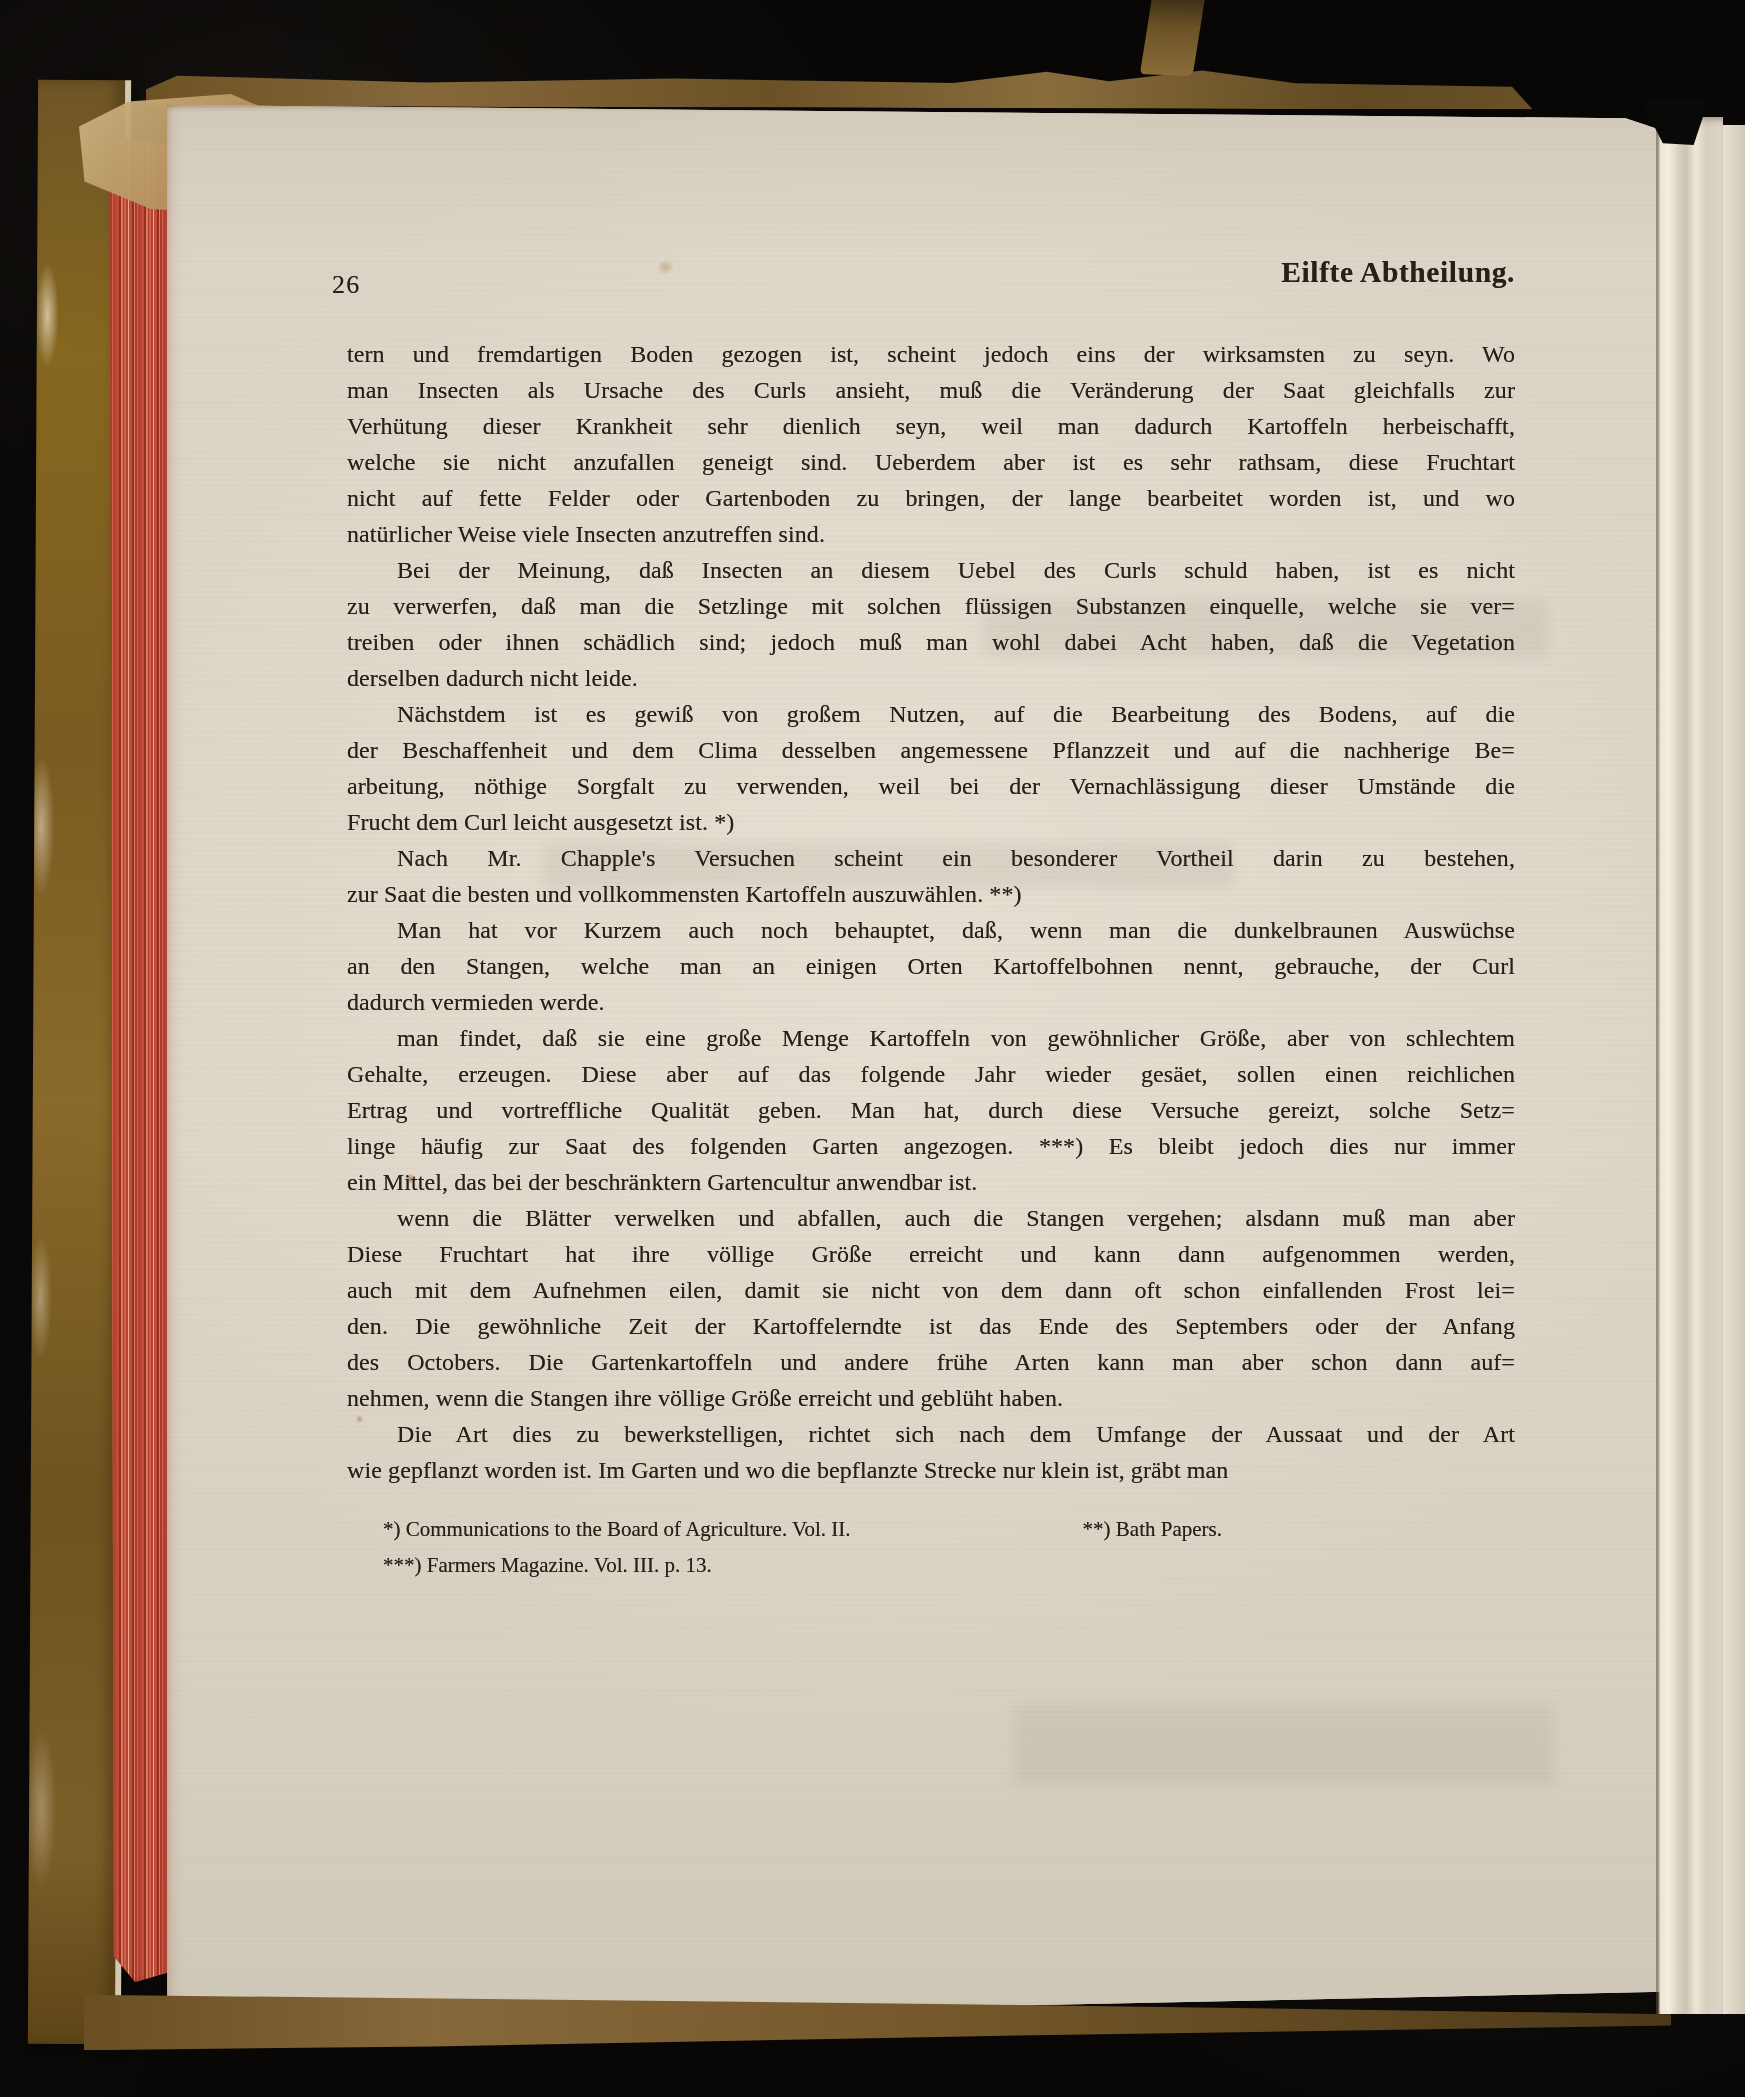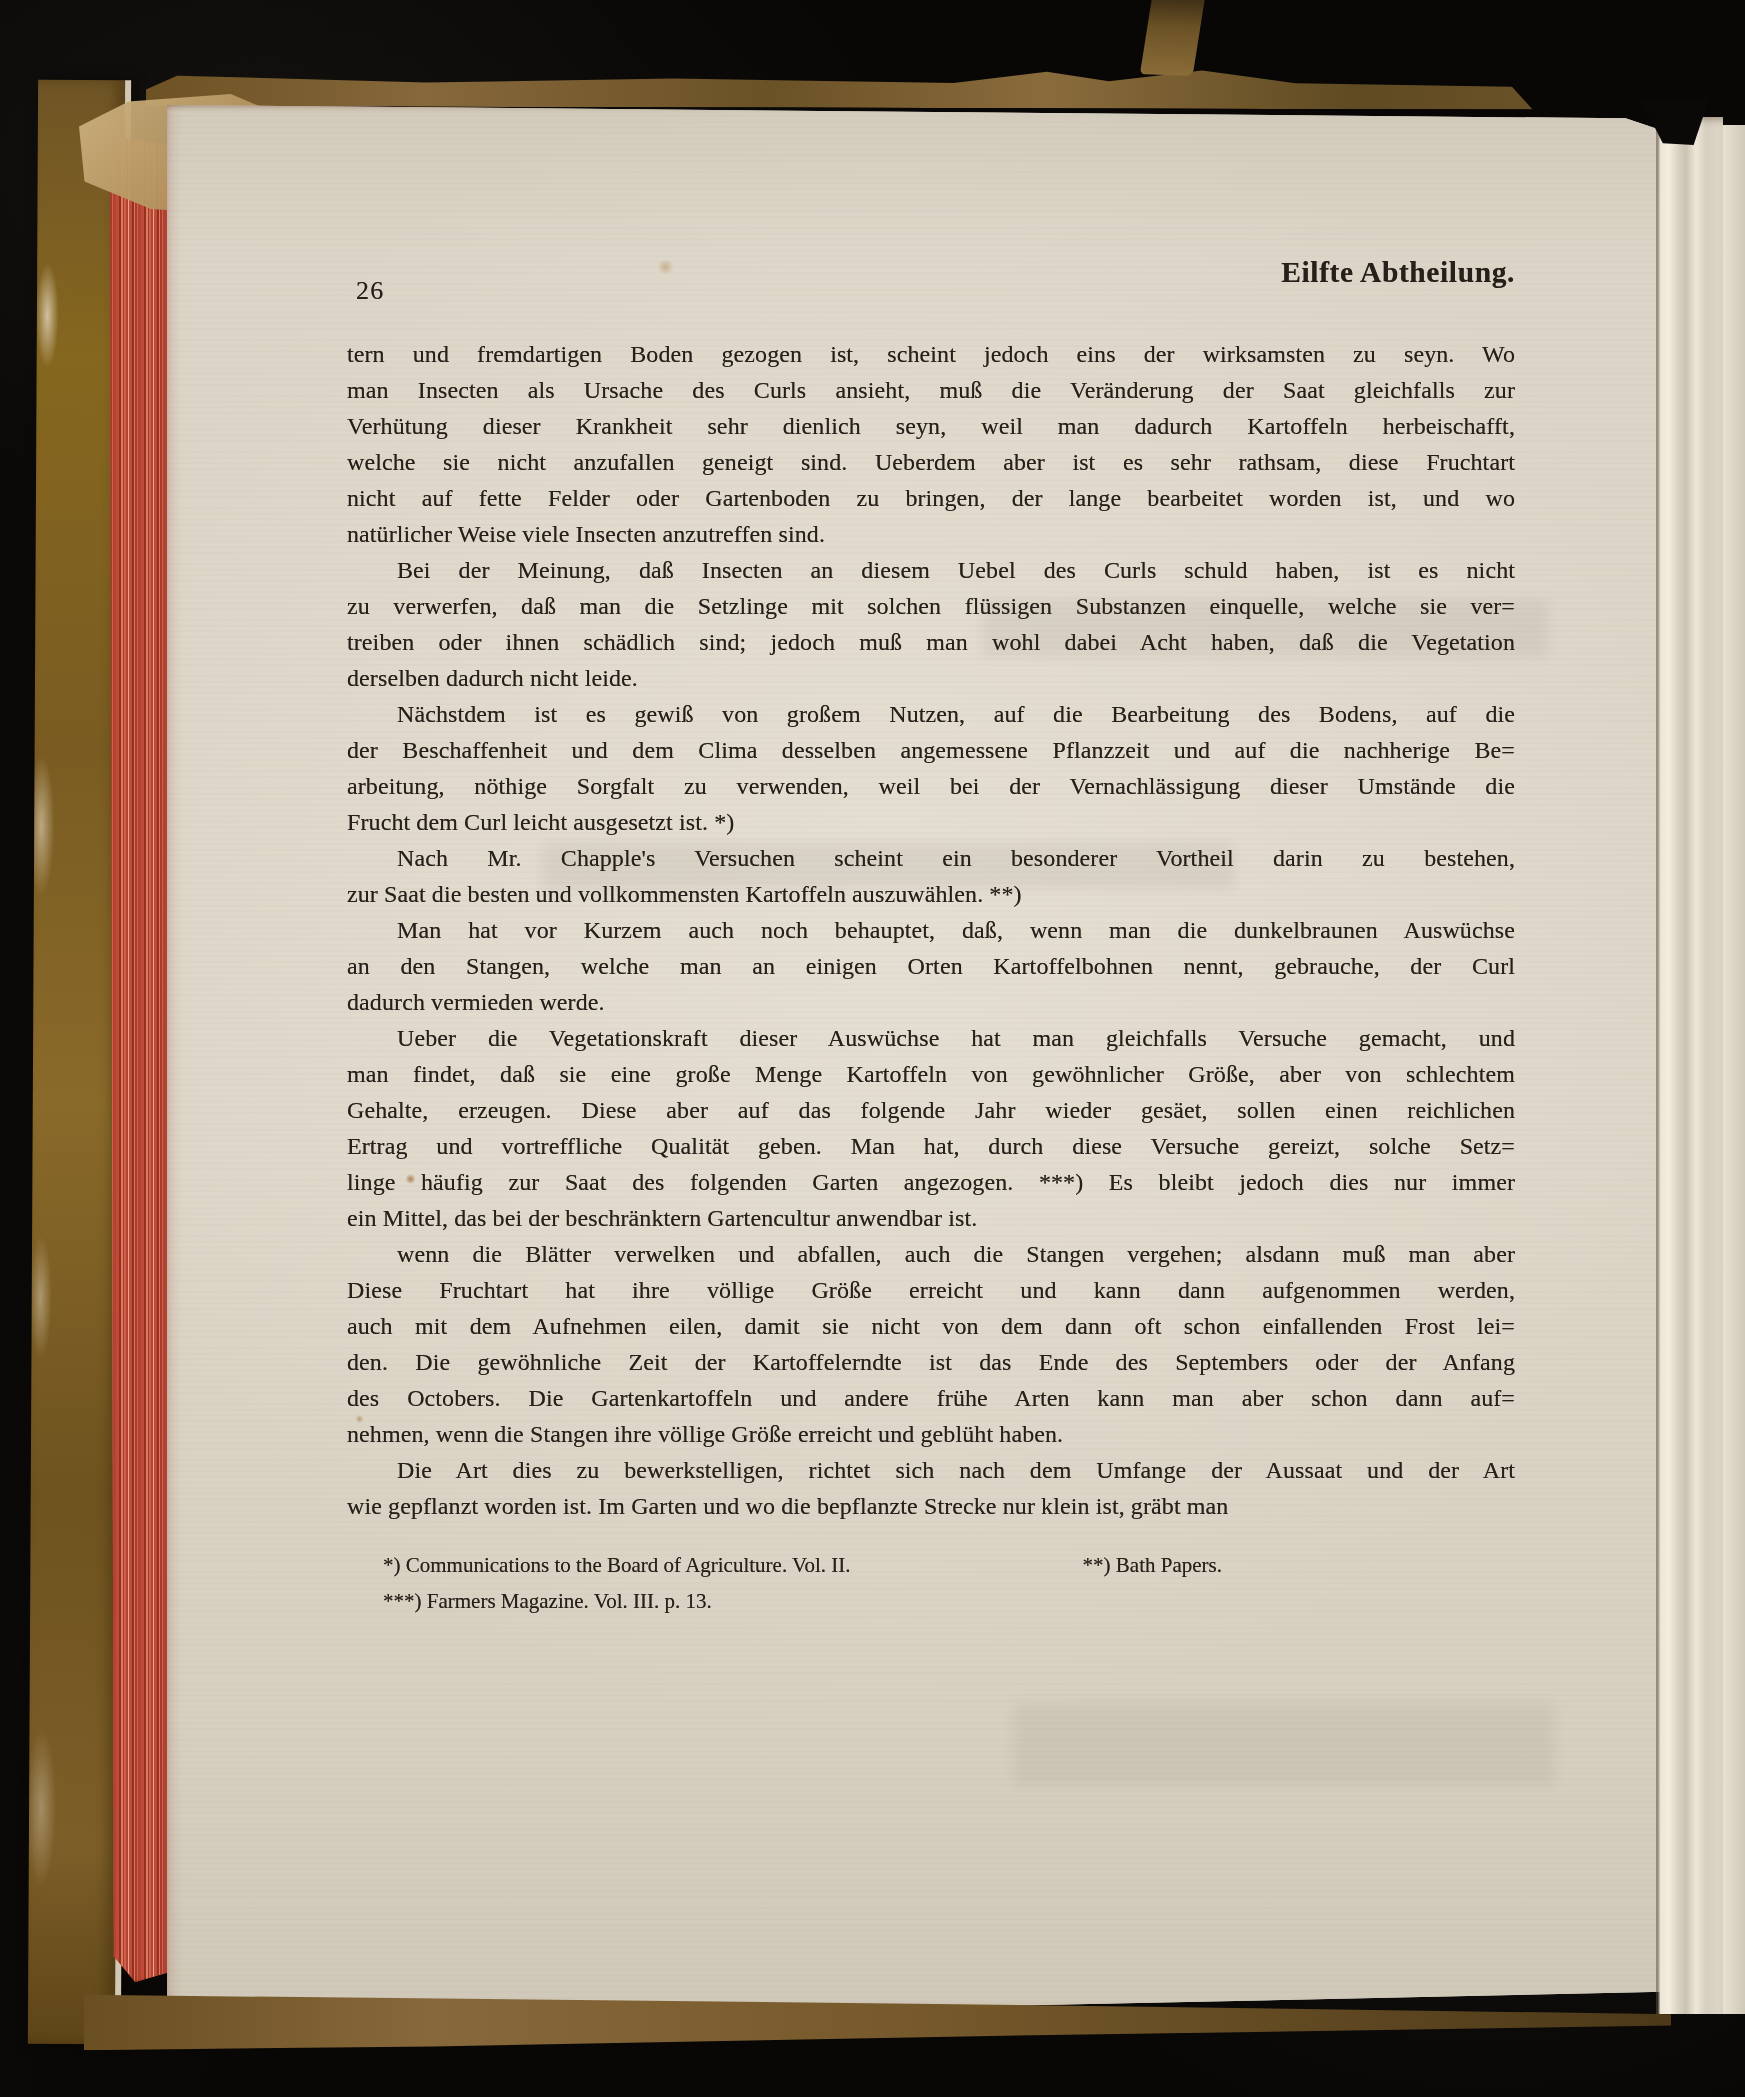--- a/index.html
+++ b/index.html
@@ -104,21 +104,21 @@
     clip-path:polygon(0 12%,55% 22%,100% 34%,100% 52%,58% 72%,22% 92%,0 100%);
     transform:rotate(.2deg);
   }
   
   .textcol{
     position:absolute;left:180px;top:146px;width:1168px;color:var(--ink);
     text-shadow:0 0 0.3px rgba(30,22,14,.55);
   }
   .header-row{position:relative;height:48px;}
   .pagenum{
-    position:absolute;left:-15px;top:26px;font-size:26px;letter-spacing:1.3px;margin-left:24px;
+    position:absolute;left:-15px;top:20px;font-size:26px;letter-spacing:1.3px;
   }
   .running-header{
     display:block;text-align:right;font-size:29.5px;font-weight:700;letter-spacing:0.6px;
     line-height:45px;
   }
   .body{margin-top:38px;font-size:24px;line-height:36px;letter-spacing:0.1px;}
   .para + .para{margin-top:0;}
   .line{
     text-align:justify;text-align-last:justify;text-justify:inter-word;
     height:36px;overflow:hidden;white-space:normal;
@@ -181,21 +181,20 @@
           <div class="para indent">
             <div class="line">Nach Mr. Chapple's Versuchen scheint ein besonderer Vortheil darin zu bestehen,</div>
             <div class="line last">zur Saat die besten und vollkommensten Kartoffeln auszuwählen. **)</div>
           </div>
           <div class="para indent">
             <div class="line">Man hat vor Kurzem auch noch behauptet, daß, wenn man die dunkelbraunen Auswüchse</div>
             <div class="line">an den Stangen, welche man an einigen Orten Kartoffelbohnen nennt, gebrauche, der Curl</div>
             <div class="line last">dadurch vermieden werde.</div>
           </div>
           <div class="para indent">
-            <div class="line">Ueber die Vegetationskraft dieser Auswüchse hat man gleichfalls Versuche gemacht, und</div>
             <div class="line">man findet, daß sie eine große Menge Kartoffeln von gewöhnlicher Größe, aber von schlechtem</div>
             <div class="line">Gehalte, erzeugen.  Diese aber auf das folgende Jahr wieder gesäet, sollen einen reichlichen</div>
             <div class="line">Ertrag und vortreffliche Qualität geben.  Man hat, durch diese Versuche gereizt, solche Setz=</div>
             <div class="line">linge häufig zur Saat des folgenden Garten angezogen. ***)  Es bleibt jedoch dies nur immer</div>
             <div class="line last">ein Mittel, das bei der beschränktern Gartencultur anwendbar ist.</div>
           </div>
           <div class="para indent">
             <div class="line">wenn die Blätter verwelken und abfallen, auch die Stangen vergehen; alsdann muß man aber</div>
             <div class="line">Diese Fruchtart hat ihre völlige Größe erreicht und kann dann aufgenommen werden,</div>
             <div class="line">auch mit dem Aufnehmen eilen, damit sie nicht von dem dann oft schon einfallenden Frost lei=</div>

